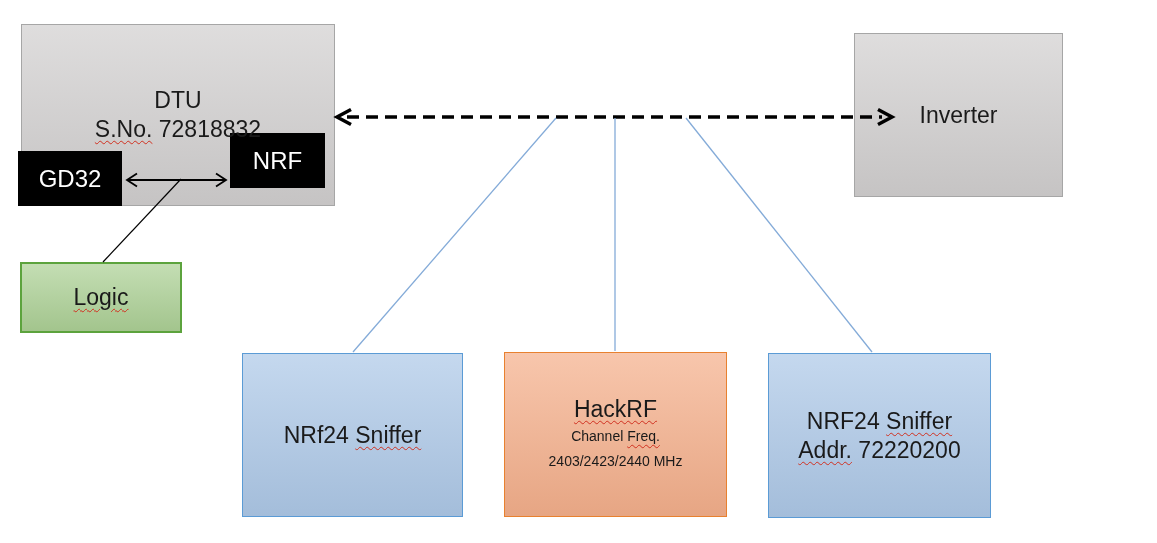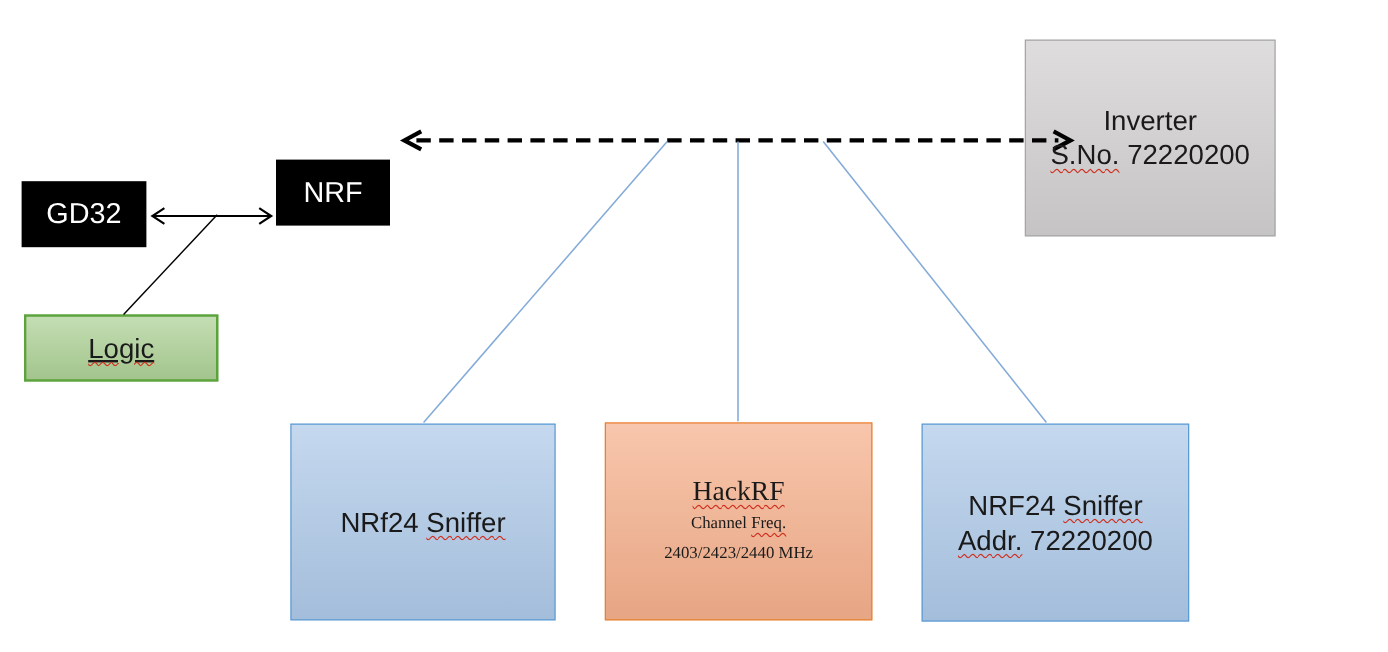--- a/index.html
+++ b/index.html
@@ -45,47 +45,50 @@
   .sp{
     text-decoration-line:underline;
     text-decoration-style:wavy;
     text-decoration-color:var(--misspell-red);
     text-decoration-thickness:1px;
     text-underline-offset:3px;
   }
   #dtu     {left:21px;  top:24px;  width:314px; height:182px;}
   #gd32    {left:18px;  top:151px; width:104px; height:55px;}
   #nrf     {left:230px; top:133px; width:95px; height:55px;}
-  #logic   {left:20px;  top:262px; width:162px; height:56px;text-decoration:underline;}
+  #logic   {left:20px;  top:262px; width:162px; height:71px;}
   #inverter{left:854px; top:33px;  width:209px; height:164px;}
   #sniffer1{left:242px; top:353px; width:221px; height:164px;}
-  #hackrf  {left:504px; top:352px; width:223px; height:165px;font-family:Liberation Serif, serif;}
+  #hackrf  {left:504px; top:352px; width:223px; height:165px;}
   #sniffer2{left:768px; top:353px; width:223px; height:165px;}
   svg.connectors{position:absolute;left:0;top:0;pointer-events:none;}
 </style>
 </head>
 <body>
 
 <div class="canvas">
 
+  <div id="dtu" class="box gray main-txt">
+    <div class="tl">DTU</div>
+    <div class="tl"><span class="sp">S.No.</span><span> 72818832</span></div>
+  </div>
 
   <div id="gd32" class="blackbox">
     <span class="tl">GD32</span>
   </div>
   <div id="nrf" class="blackbox">
     <span class="tl">NRF</span>
   </div>
 
   <div id="logic" class="box green main-txt">
     <div class="tl sp">Logic</div>
   </div>
 
   <div id="inverter" class="box gray main-txt">
     <div class="tl">Inverter</div>
-    <div class="tl"><span class="sp">S.No.</span><span> 72220200</span></div>
   </div>
 
   <div id="sniffer1" class="box blue main-txt">
     <div class="tl"><span>NRf24 </span><span class="sp">Sniffer</span></div>
   </div>
 
   <div id="hackrf" class="box orange">
     <div class="tl main-txt sp">HackRF</div>
     <div class="tl sub-txt"><span>Channel </span><span class="sp">Freq.</span></div>
     <div class="tl sub-txt">2403/2423/2440 MHz</div>

